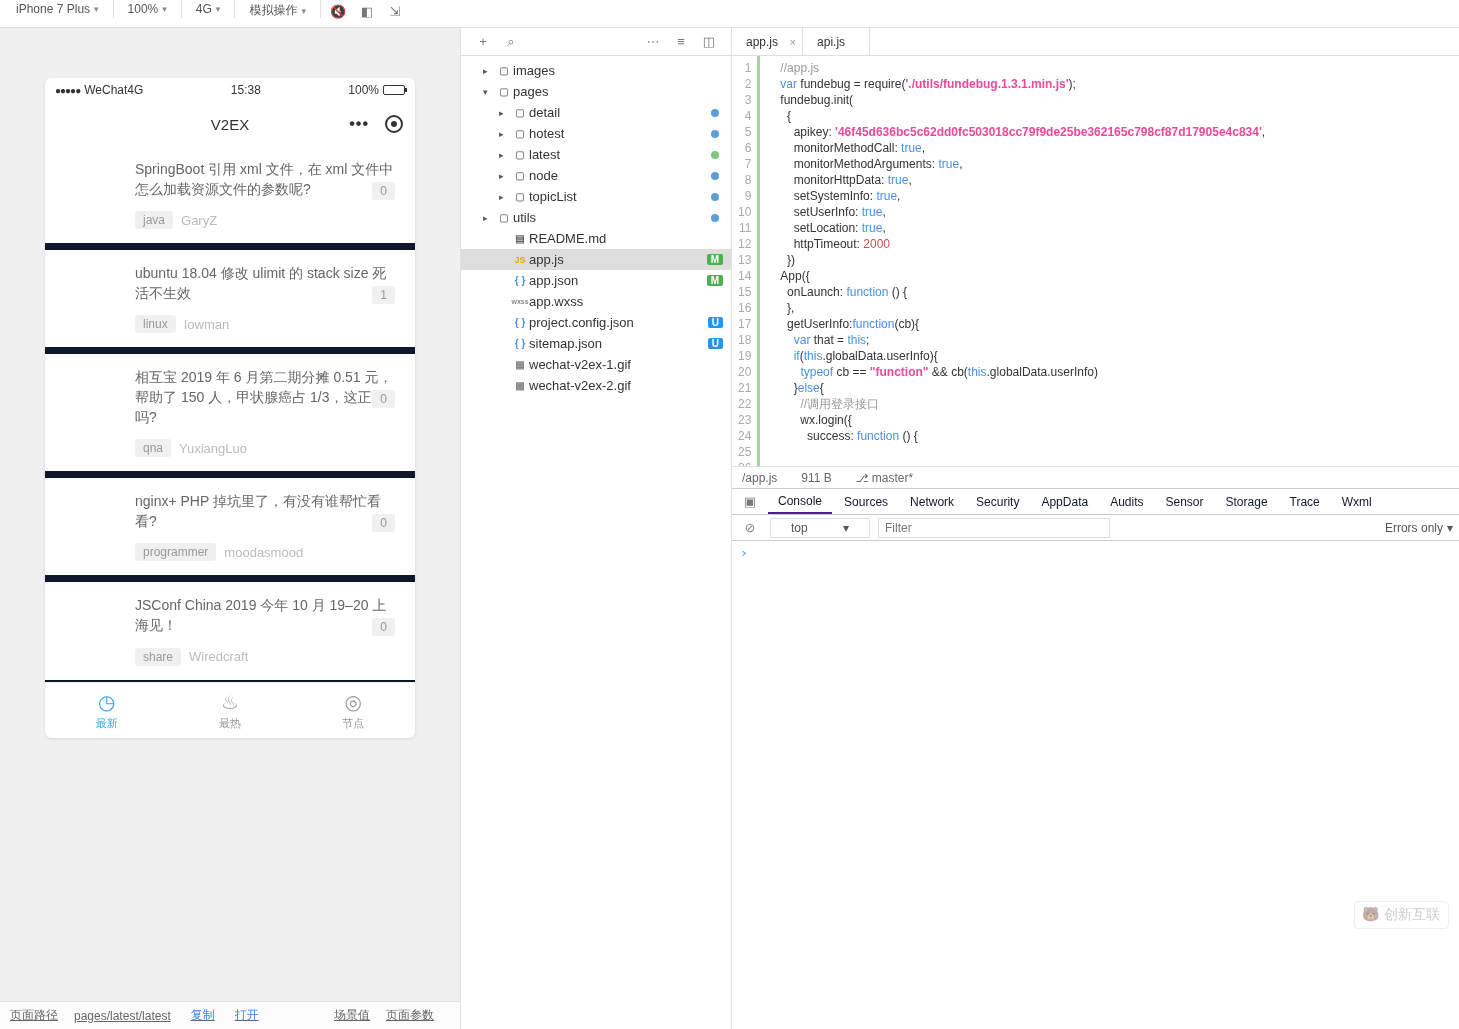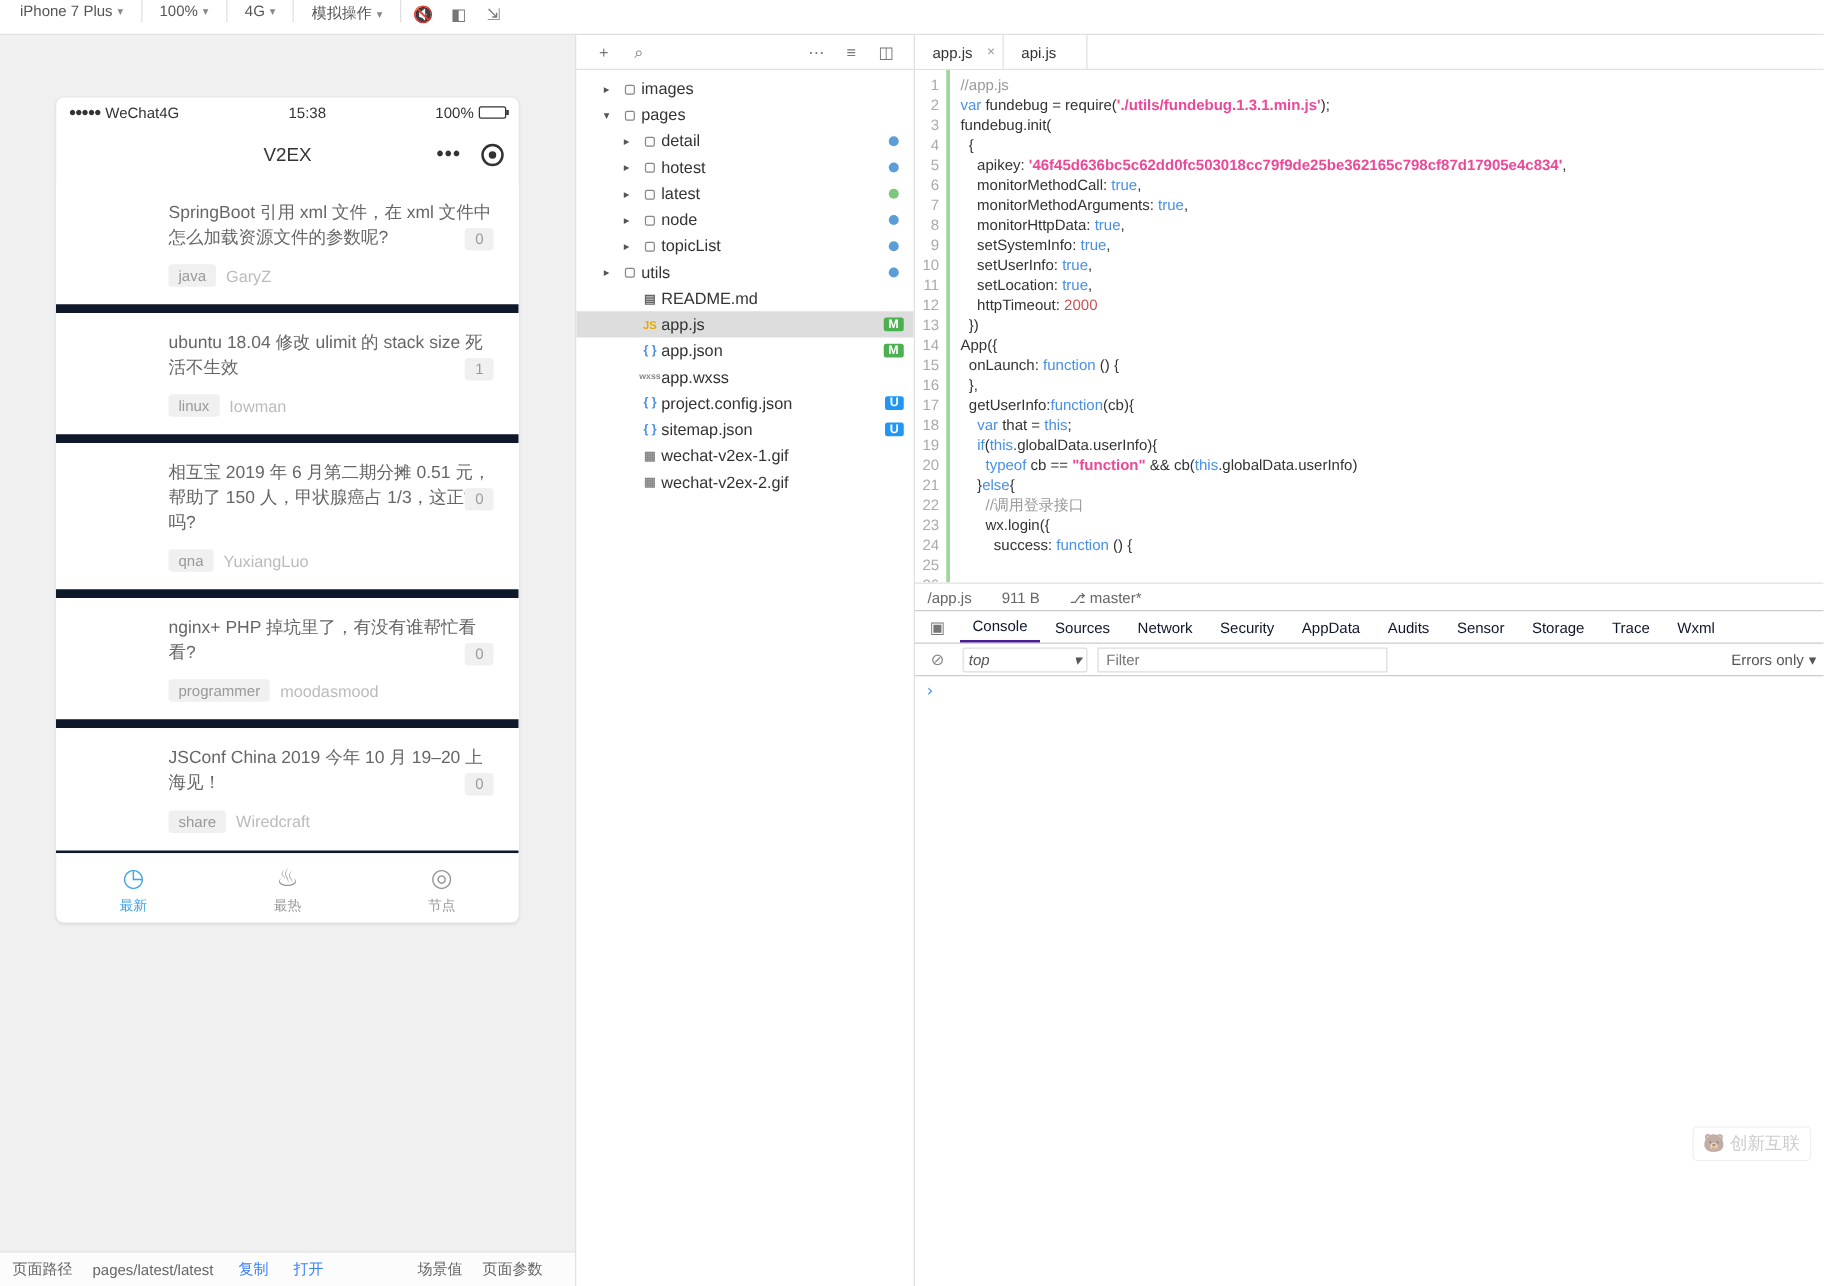--- a/index.html
+++ b/index.html
@@ -38,21 +38,21 @@
     .tag { background: #f0f0f0; color: #999; padding: 2px 8px; border-radius: 3px; font-size: 12px; }
     .author { color: #bbb; font-size: 13px; }
     .count-badge { position: absolute; right: 20px; top: 36px; background: #f0f0f0; color: #999; padding: 2px 8px; border-radius: 3px; font-size: 12px; min-width: 20px; text-align: center; }
     .tabbar { height: 56px; display: flex; border-top: 1px solid #eee; }
     .tabbar-item { flex: 1; display: flex; flex-direction: column; align-items: center; justify-content: center; gap: 2px; color: #999; }
     .tabbar-item.active { color: #3ba5e8; }
     .tabbar-icon { font-size: 20px; }
     .tabbar-label { font-size: 11px; }
 
     
-    .sim-bottom { margin-top: auto; width: 100%; height: 28px; display: flex; align-items: center; padding: 0 10px; font-size: 12px; color: #666; border-top: 1px solid #e0e0e0; background: #fcfcfc; }
+    .sim-bottom { margin-top: auto; width: 100%; height: 28px; display: flex; align-items: center; padding: 0 10px; font-size: 12px; color: #666; border-top: 1px solid #e0e0e0; background: #fcfcfc; text-decoration: underline; }
     .sim-bottom span { margin-right: 16px; }
     .link { color: #3b82f6; margin-left: 4px; }
 
     
     .explorer { width: 272px; border-left: 1px solid #e0e0e0; border-right: 1px solid #e0e0e0; display: flex; flex-direction: column; }
     .explorer-toolbar { height: 28px; display: flex; align-items: center; padding: 0 8px; border-bottom: 1px solid #e0e0e0; position: relative; }
     .explorer-toolbar .ico-btn { width: 28px; }
     .explorer-toolbar .right-icons { margin-left: auto; display: flex; }
     .file-tree { flex: 1; overflow-y: auto; padding: 4px 0; }
     .tree-item { height: 21px; display: flex; align-items: center; padding-left: 8px; cursor: pointer; position: relative; font-size: 13px; }
@@ -73,38 +73,38 @@
 
     
     .right-pane { flex: 1; display: flex; flex-direction: column; }
     .editor-tabs { height: 28px; display: flex; border-bottom: 1px solid #e0e0e0; }
     .editor-tab { padding: 0 24px 0 14px; display: flex; align-items: center; font-size: 12px; border-right: 1px solid #e0e0e0; position: relative; cursor: pointer; }
     .editor-tab.active { background: #fff; }
     .editor-tab .close-x { position: absolute; right: 6px; font-size: 11px; color: #999; }
     .editor-area { display: flex; overflow: hidden; background: #fff; font-family: Menlo, Consolas, monospace; font-size: 12px; }
     .gutter { background: #fff; text-align: right; padding: 4px 6px; color: #aaa; user-select: none; border-right: 3px solid #9fd89f; }
     .gutter div { height: 16px; line-height: 16px; }
-    .code { padding: 4px 8px; flex: 1; white-space: pre; line-height: 16px; }
+    .code { padding: 4px 20px; flex: 1; white-space: pre; line-height: 16px; }
     .c-comment { color: #999; }
     .c-kw { color: #4a90e2; }
     .c-str { color: #ec4899; font-weight: bold; }
     .c-num { color: #c95050; }
 
     .editor-status { height: 22px; display: flex; align-items: center; padding: 0 10px; font-size: 12px; color: #666; border-top: 1px solid #e0e0e0; gap: 24px; }
     .branch-icon { font-size: 11px; }
 
     
     .devtools { flex: 1; display: flex; flex-direction: column; border-top: 1px solid #ccc; }
     .dev-tabs { height: 26px; display: flex; align-items: center; border-bottom: 1px solid #ccc; padding-left: 6px; gap: 2px; }
     .dev-tabs .ico-btn { margin-right: 4px; }
     .dev-tab { padding: 4px 10px; font-size: 12px; color: #0f172a; cursor: pointer; }
     .dev-tab.active { border-bottom: 2px solid #4c1d95; color: #0f172a; }
     .dev-filter { height: 26px; display: flex; align-items: center; border-bottom: 1px solid #ccc; padding: 0 6px; gap: 8px; }
     .dev-filter .ico-btn { color: #888; }
-    .dev-dd { display: flex; align-items: center; gap: 0; padding: 2px 4px; font-size: 12px; color: #555; border: 1px solid #ddd; border-radius: 2px; min-width: 100px; justify-content: space-between; font-style: italic; }
+    .dev-dd { display: flex; align-items: center; gap: 0; padding: 2px 20px; font-size: 12px; color: #555; border: 1px solid #ddd; border-radius: 2px; min-width: 100px; justify-content: space-between; }
     .dev-filter input { border: 1px solid #ddd; padding: 2px 6px; font-size: 12px; width: 232px; }
     .console-body { flex: 1; padding: 4px 8px; }
     .prompt { color: #4a90e2; font-family: monospace; }
 
     .watermark { position: fixed; right: 10px; bottom: 100px; font-size: 14px; color: #999; opacity: 0.5; background: #fff; border: 1px solid #ddd; padding: 4px 8px; border-radius: 4px; }
   </style>
 </head>
 <body>
 
 <div class="top-toolbar">

